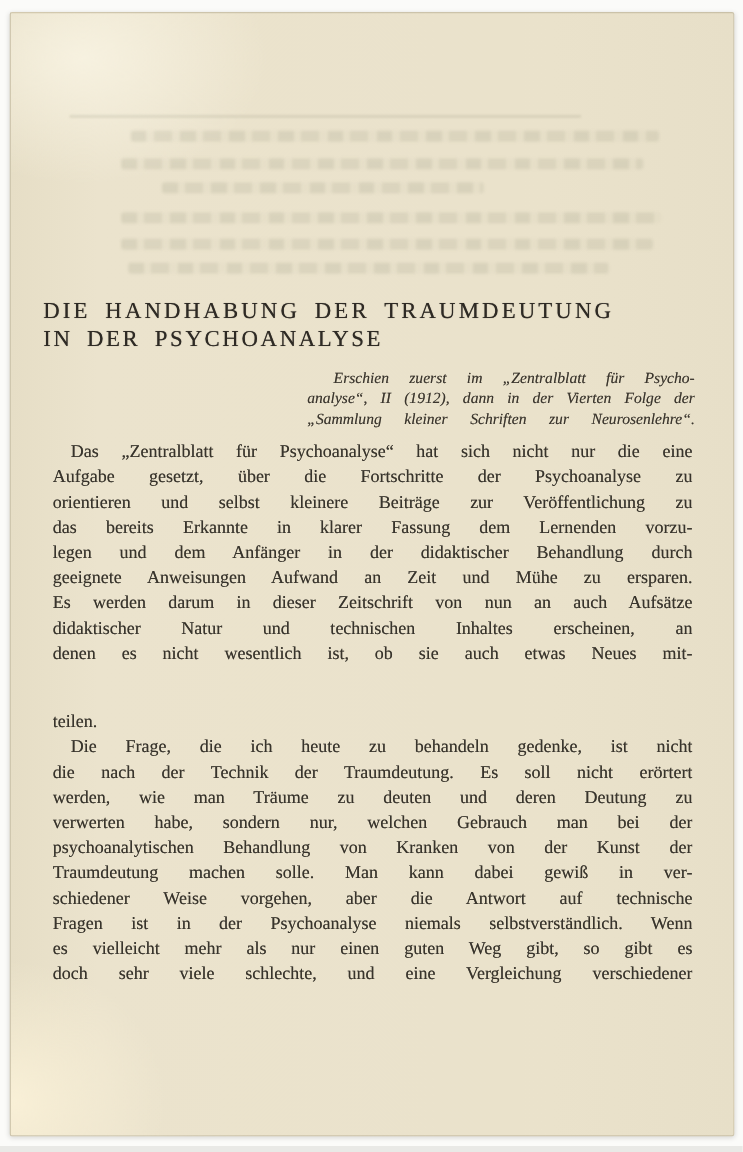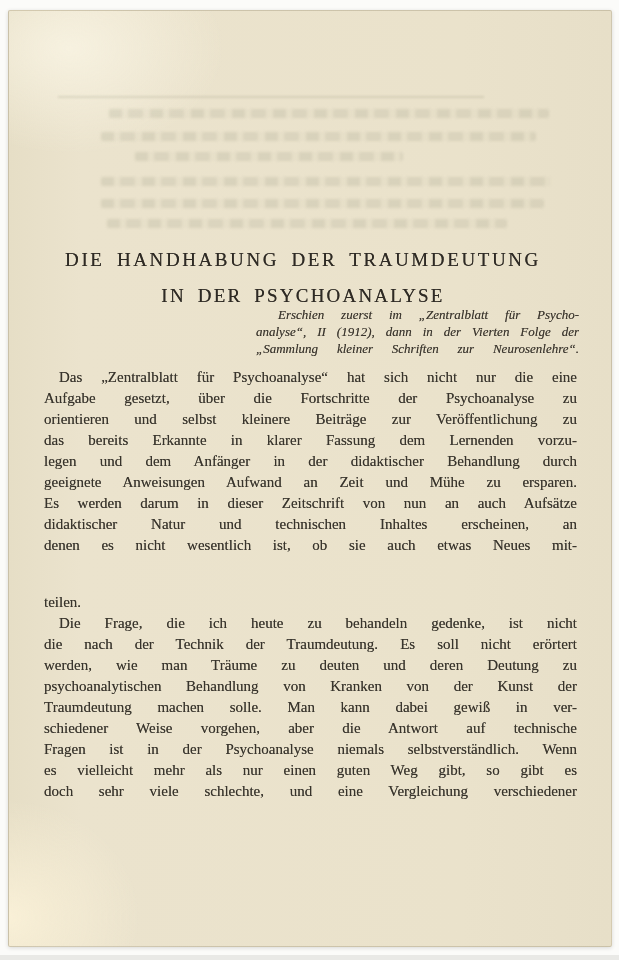--- a/index.html
+++ b/index.html
@@ -35,32 +35,32 @@
     border-radius: 2px;
     height: 9px;
   }
   .ghost-rule {
     position: absolute;
     filter: blur(0.8px);
     background: rgba(120,122,98,0.18);
     height: 2px;
   }
   .doc-title {
-    position: absolute; left: 39px; top: 237px; width: 510px;
-    text-align: center;
+    position: absolute; left: 27px; top: 237px; width: 510px;
+    text-align: left;
     color: #2e2a24;
     text-shadow: 0 0 0.6px rgba(46,42,36,0.7);
   }
   .doc-title .t1 {
     font-size: 19px; line-height: 23px;
     letter-spacing: 2.6px; word-spacing: 5px;
   }
   .doc-title .t2 {
     font-size: 19px; line-height: 23px;
-    letter-spacing: 2.2px; word-spacing: 5px; margin-top: 13px;
+    letter-spacing: 2.2px; word-spacing: 5px;
   }
   .attribution {
     position: absolute; left: 247px; top: 295px; width: 323px;
     font-style: italic;
     font-size: 13px;
     color: #3b362e;
     text-shadow: 0 0 0.4px rgba(59,54,46,0.6);
   }
   .attribution .al {
     height: 17px; line-height: 17px;
@@ -117,20 +117,21 @@
         <div class="bl">geeignete Anweisungen Aufwand an Zeit und Mühe zu ersparen.</div>
         <div class="bl">Es werden darum in dieser Zeitschrift von nun an auch Aufsätze</div>
         <div class="bl">didaktischer Natur und technischen Inhaltes erscheinen, an</div>
         <div class="bl">denen es nicht wesentlich ist, ob sie auch etwas Neues mit-</div>
         <div class="bl short">teilen.</div>
       </div>
       <div class="para">
         <div class="bl ind">Die Frage, die ich heute zu behandeln gedenke, ist nicht</div>
         <div class="bl">die nach der Technik der Traumdeutung. Es soll nicht erörtert</div>
         <div class="bl">werden, wie man Träume zu deuten und deren Deutung zu</div>
+        <div class="bl">verwerten habe, sondern nur, welchen Gebrauch man bei der</div>
         <div class="bl">psychoanalytischen Behandlung von Kranken von der Kunst der</div>
         <div class="bl">Traumdeutung machen solle. Man kann dabei gewiß in ver-</div>
         <div class="bl">schiedener Weise vorgehen, aber die Antwort auf technische</div>
         <div class="bl">Fragen ist in der Psychoanalyse niemals selbstverständlich. Wenn</div>
         <div class="bl">es vielleicht mehr als nur einen guten Weg gibt, so gibt es</div>
         <div class="bl">doch sehr viele schlechte, und eine Vergleichung verschiedener</div>
       </div>
     </div>
 
   </div>

